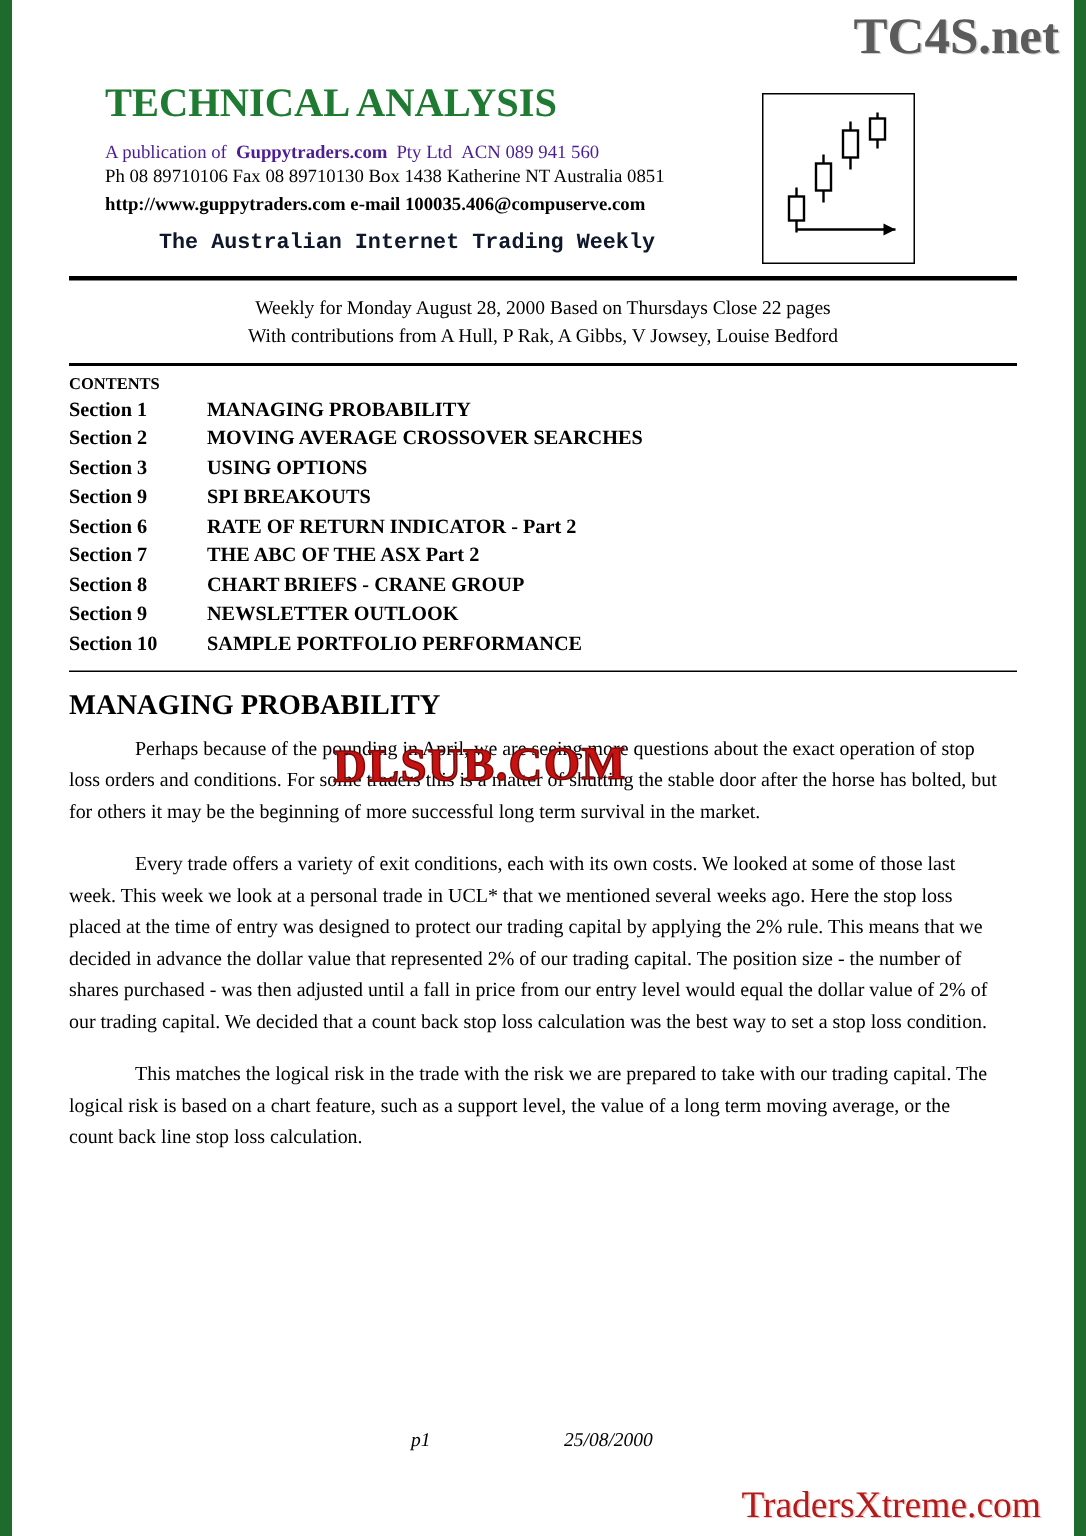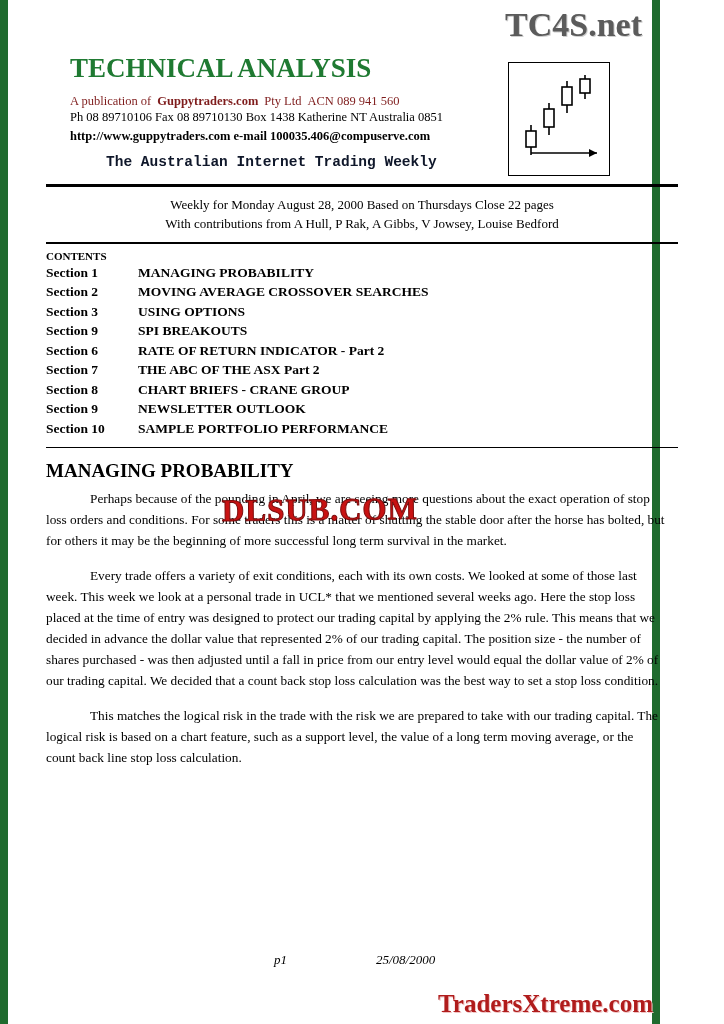--- a/index.html
+++ b/index.html
@@ -10,21 +10,21 @@
   body {
     width: 724px;
     height: 1024px;
     position: relative;
     font-family: "Liberation Serif", serif;
     color: #000000;
     overflow: hidden;
   }
   .page {
     position: relative;
-    width: 660px;
+    width: 724px;
     height: 1024px;
     box-sizing: border-box;
   }
   
   .edge-bar {
     position: absolute;
     top: 0;
     width: 8px;
     height: 1024px;
     background: #1f6b2e;
@@ -40,24 +40,24 @@
     font-family: "Liberation Serif", serif;
     font-size: 34px;
     font-weight: bold;
     color: #5b5b5b;
     letter-spacing: 0px;
     text-shadow: 1px 1px 0 #cfcfcf;
   }
   .wm-bottom {
     position: absolute;
     bottom: 6px;
-    right: 7px;
+    right: 30px;
     font-family: "Liberation Serif", serif;
     font-size: 25px;
-    font-weight: bold;
+    font-weight: normal;
     color: #b01c1c;
     text-shadow: 1px 1px 0 #f0c4c4;
   }
   .wm-center {
     position: absolute;
     left: 222px;
     top: 492px;
     font-family: "Liberation Serif", serif;
     font-size: 31px;
     font-weight: bold;
@@ -84,21 +84,21 @@
     margin-left: 24px;
     width: 430px;
   }
   .pubinfo {
     margin-left: 24px;
     margin-top: 8px;
     width: 450px;
     font-size: 12.5px;
     line-height: 1.32;
   }
-  .pubinfo .red { color: #7f1d1d; }
+  .pubinfo .red { color: #4c1d95; }
   .pubinfo .row1 .sep { display: inline-block; width: 6px; }
   .pubinfo .bold { font-weight: bold; }
   .pubinfo .row3 { font-weight: bold; font-size: 12.5px; margin-top: 2px; }
 
   .weekly {
     margin-left: 60px;
     margin-top: 10px;
     color: #0f172a;
     font-weight: bold;
     font-size: 14.5px;

